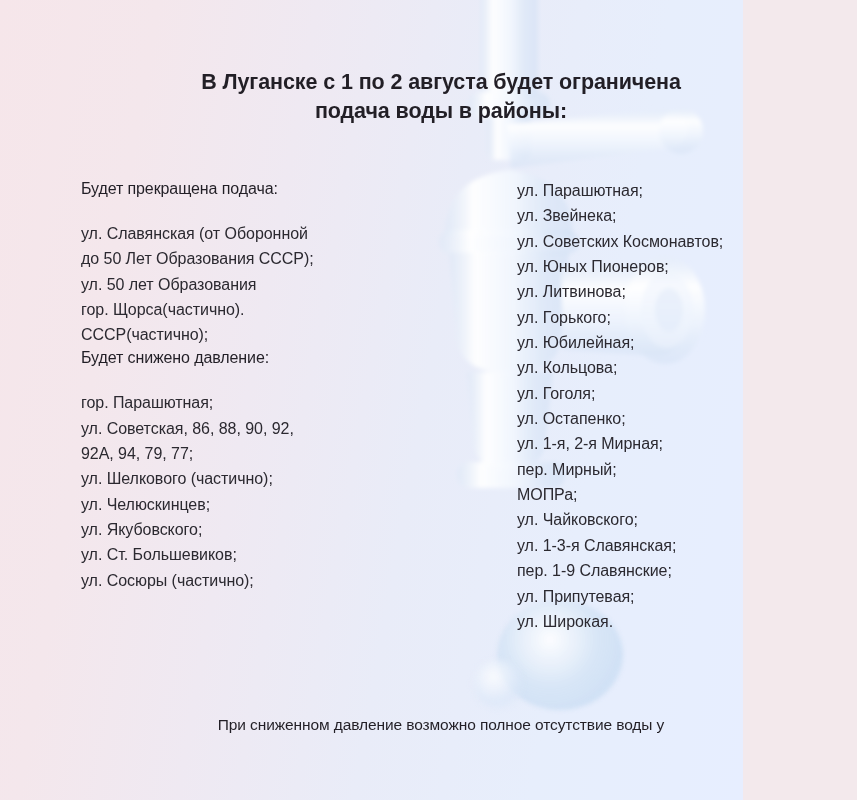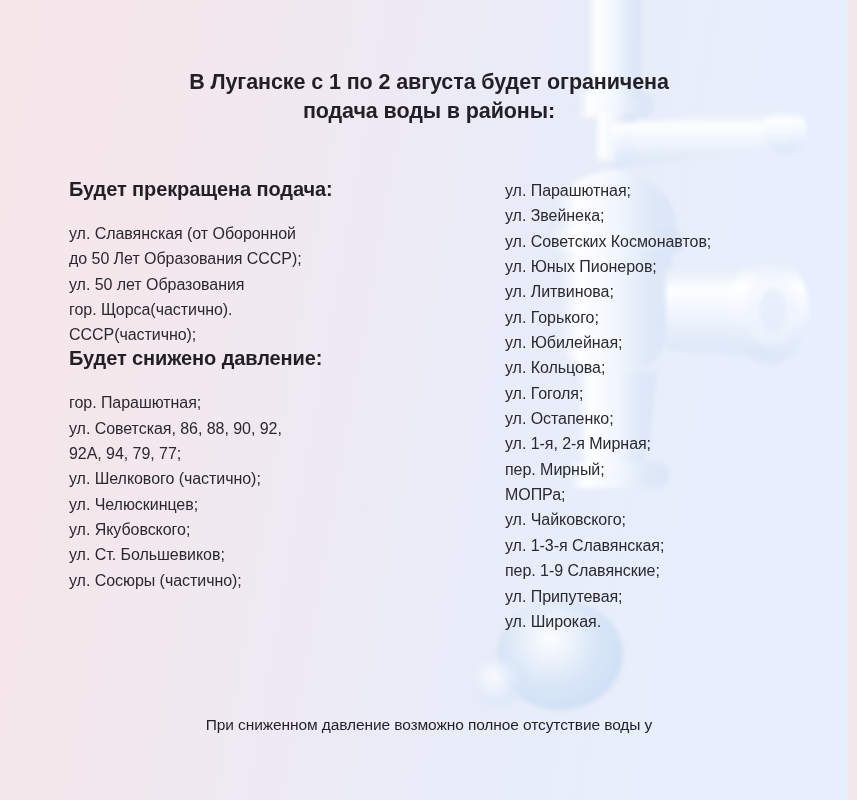--- a/index.html
+++ b/index.html
@@ -10,30 +10,31 @@
   body {
     width: 857px;
     height: 800px;
     overflow: hidden;
     font-family: "Liberation Sans", "DejaVu Sans", sans-serif;
     background: #f3e9ec;
   }
 
   #poster {
     position: relative;
-    width: 847px;
+    width: 731px;
     height: 800px;
     overflow: hidden;
     background: linear-gradient(100deg,
         #f6e6ea 0%,
         #f4e7ec 18%,
         #efe9f2 36%,
         #e9ecf8 56%,
         #e7eefc 76%,
         #e7eeff 100%);
+    padding-left: 12px;
   }
 
   
   .art {
     position: absolute;
     pointer-events: none;
     z-index: 0;
   }
   #faucet-watermark {
     top: 0;
@@ -97,22 +98,22 @@
   #left-column {
     left: 69px;
     width: 395px;
   }
   #right-column {
     left: 505px;
     width: 345px;
   }
 
   .section-heading {
-    font-size: 20px;
-    font-weight: 700;
+    font-size: 16px;
+    font-weight: 400;
     color: #221f26;
     letter-spacing: -0.1px;
     line-height: 22px;
   }
   .section-list {
     margin: 0;
     padding: 0;
     list-style: none;
   }
   .section-list li {

